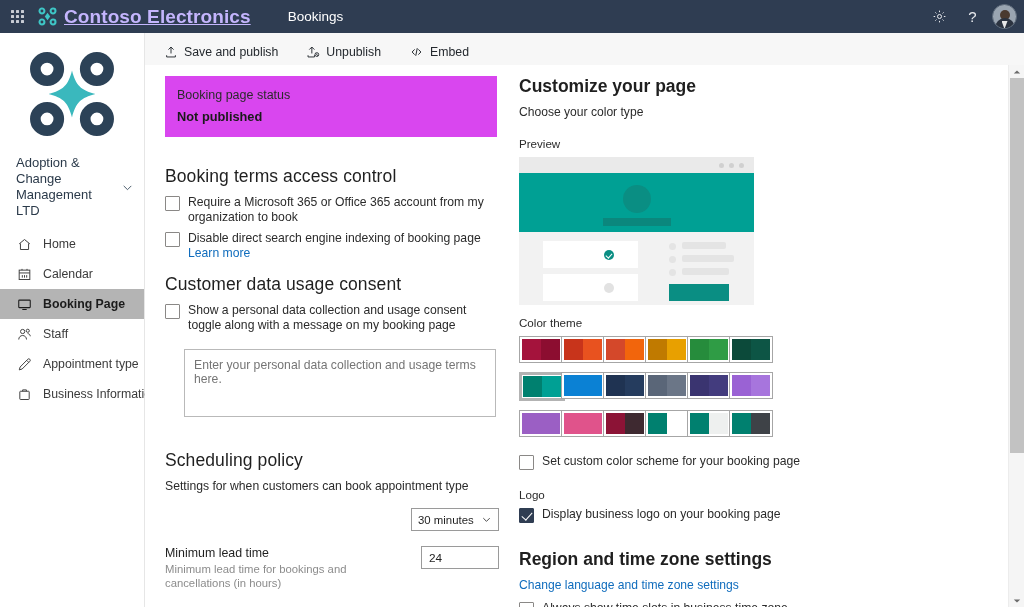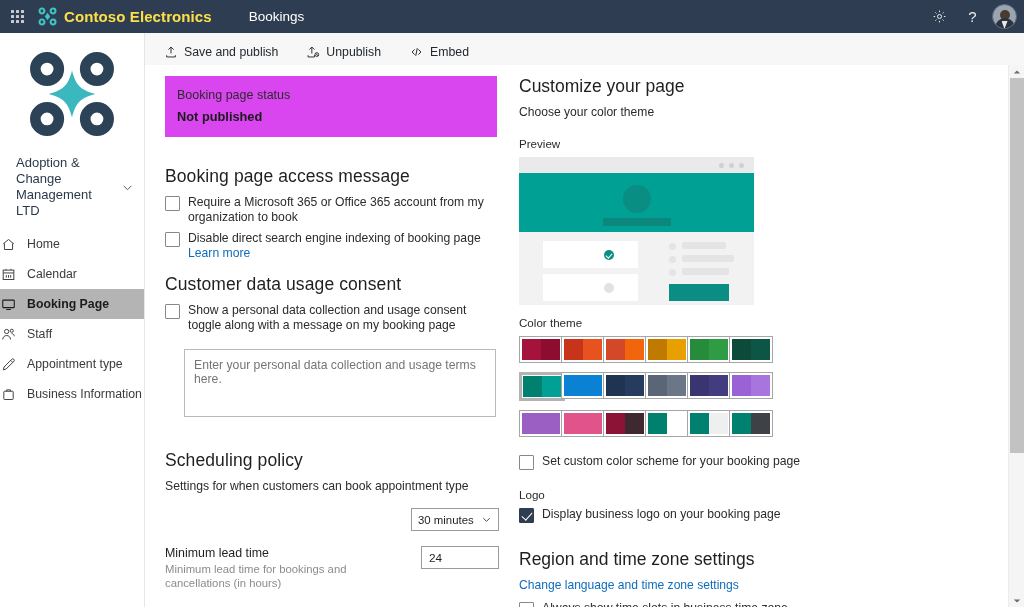--- a/index.html
+++ b/index.html
@@ -30,22 +30,22 @@
     grid-template-rows: repeat(3, 3px);
     gap: 2px;
   }
   .waffle-grid i { background: #c8ccd4; width: 3px; height: 3px; border-radius: 0.5px; display:block;}
   .brand {
     display: flex; align-items: center; gap: 7px;
     padding-left: 4px; cursor: pointer;
   }
   .brand-logo { width: 19px; height: 19px; display:block; }
   .brand-name {
-    font-size: 15px; font-weight: bold; color: #fde047;
-    letter-spacing: .1px; white-space: nowrap;
+    font-size: 19px; font-weight: bold; color: #c4b5fd;
+    letter-spacing: .1px; white-space: nowrap; text-decoration: underline;
   }
   .app-name {
     margin-left: 37px; font-size: 13.5px; color: #fff;
     cursor: pointer; white-space: nowrap;
   }
   .header-right {
     margin-left: auto; display: flex; align-items: center;
     height: 33px; padding-right: 7px;
   }
   .hdr-btn {
@@ -91,21 +91,21 @@
     padding: 0 10px 0 16px; cursor: pointer;
     margin-bottom: 10px;
   }
   .org-name {
     font-size: 13px; color: #2b3a4a; line-height: 16px;
     width: 98px;
   }
   .chev { margin-left: auto; color: #4a5a6a; }
   .nav-item {
     display: flex; align-items: center; gap: 11px;
-    height: 30px; 
+    height: 30px; padding-left: 16px;
     font-size: 12.3px; color: #3b3b3b; cursor: pointer;
   }
   .nav-item .nav-ico { width: 16px; height: 16px; display:flex; align-items:center; justify-content:center; color:#444; flex:none; }
   .nav-item.active { background: #b4b4b4; font-weight: bold; color:#1b1b1b; }
   .nav-item.active .nav-ico { color:#1b1b1b; }
   .nav-label { white-space: nowrap; }
 
   
   .cmdbar {
     position: absolute; top: 33px; left: 145px;
@@ -183,21 +183,21 @@
   .sel-box .sel-chev { margin-left: auto; color: #3b3b3b; }
   .num-box {
     width: 78px; height: 23px; border: 1px solid #9a9a9a; background: #fff;
     display: flex; align-items: center; padding: 0 7px;
     font-size: 11.8px; color: #1f1f1f; cursor: text;
   }
   .sched-ctl { margin-left: auto; margin-right: 1px; }
 
   
   h2.sec-r {
-    font-size: 17.5px; font-weight: normal; color: #1f1f1f;
+    font-size: 17.5px; font-weight: bold; color: #1f1f1f;
     margin: 0 0 8px 0;
   }
   .small-lbl { font-size: 12.1px; color: #2b2b2b; }
   .preview-lbl { font-size: 11.6px; color: #2b2b2b; margin: 18px 0 7px 0; }
 
   .preview {
     width: 235px; height: 148px; background: #f2f2f2;
     position: relative; overflow: hidden;
   }
   .pv-chrome {
@@ -441,21 +441,21 @@
 
 <div class="content">
 
   <div class="col-left">
 
     <div class="status-box">
       <div class="status-label">Booking page status</div>
       <div class="status-value">Not published</div>
     </div>
 
-    <h2 class="sec">Booking page access message</h2>
+    <h2 class="sec">Booking terms access control</h2>
     <div class="cbrow">
       <span class="cbox"></span>
       <span class="cblabel">Require a Microsoft 365 or Office 365 account from my organization to book</span>
     </div>
     <div class="cbrow">
       <span class="cbox"></span>
       <span class="cblabel"><span>Disable direct search engine indexing of booking page</span> <span class="lnk">Learn more</span></span>
     </div>
 
     <h2 class="sec tight">Customer data usage consent</h2>
@@ -491,21 +491,21 @@
       </div>
     </div>
 
     
 
     
   </div>
 
   <div class="col-right">
     <h2 class="sec-r">Customize your page</h2>
-    <div class="small-lbl">Choose your color theme</div>
+    <div class="small-lbl">Choose your color type</div>
 
     <div class="preview-lbl">Preview</div>
     <div class="preview">
       <div class="pv-chrome">
         <span class="pv-dot"></span>
         <span class="pv-dot"></span>
         <span class="pv-dot"></span>
       </div>
       <div class="pv-hero" style="background: rgb(0, 160, 148);">
         <div class="pv-circle"></div>

